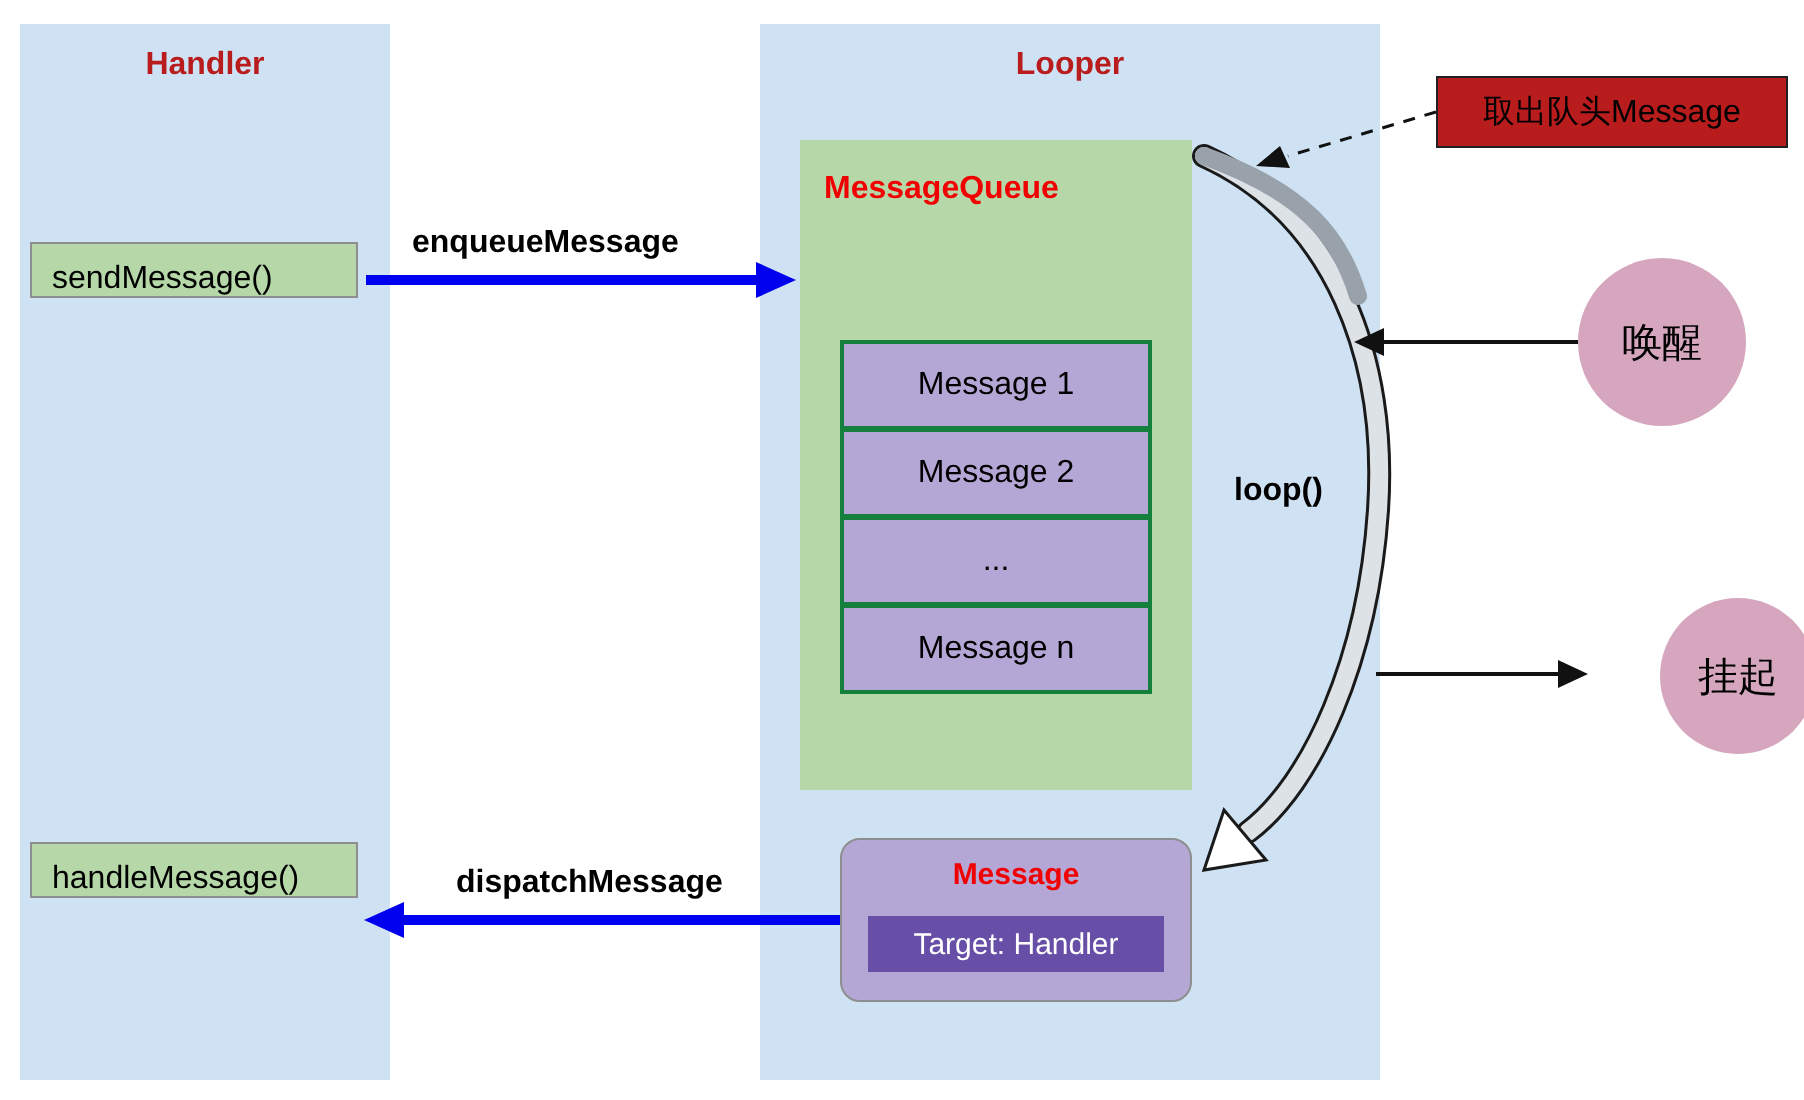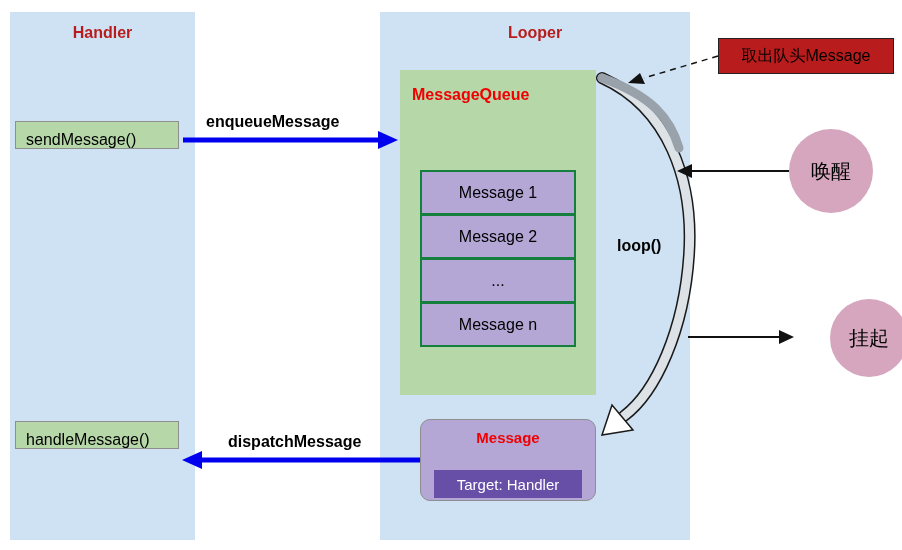--- a/index.html
+++ b/index.html
@@ -20,21 +20,21 @@
   .mq-title{margin-top:16px;text-align:left;font-weight:bold;font-size:16px;color:#f00000;padding-left:12px;}
 
   #mq-stack{position:absolute;left:420px;top:170px;width:156px;}
   .mq-item{height:45px;margin-top:-1px;border:2px solid #15803d;background:#b4a7d6;
            display:flex;align-items:center;justify-content:center;font-size:16px;box-sizing:border-box;}
   .mq-item:first-child{margin-top:0;}
 
   #message-box{position:absolute;left:420px;top:419px;width:176px;height:82px;background:#b4a7d6;
                border:1px solid #8e8e8e;border-radius:10px;box-sizing:border-box;}
   .message-title{margin-top:9px;text-align:center;font-weight:bold;font-size:15px;color:#f00000;}
-  #target-box{margin:24px auto 0;width:148px;height:28px;background:#674ea7;color:#fff;
+  #target-box{margin:12px auto 0;width:148px;height:28px;background:#674ea7;color:#fff;
               font-size:15px;display:flex;align-items:center;justify-content:center;}
 
   .arrow-label{position:absolute;font-weight:bold;font-size:16px;color:#000;}
   #enqueue-label{left:206px;top:113px;}
   #dispatch-label{left:228px;top:433px;}
   #loop-label{left:617px;top:237px;}
 
   #note-box{position:absolute;left:718px;top:38px;width:176px;height:36px;background:#b91c1c;
             border:1px solid #222;display:flex;align-items:center;justify-content:center;
             font-size:16px;box-sizing:border-box;}

